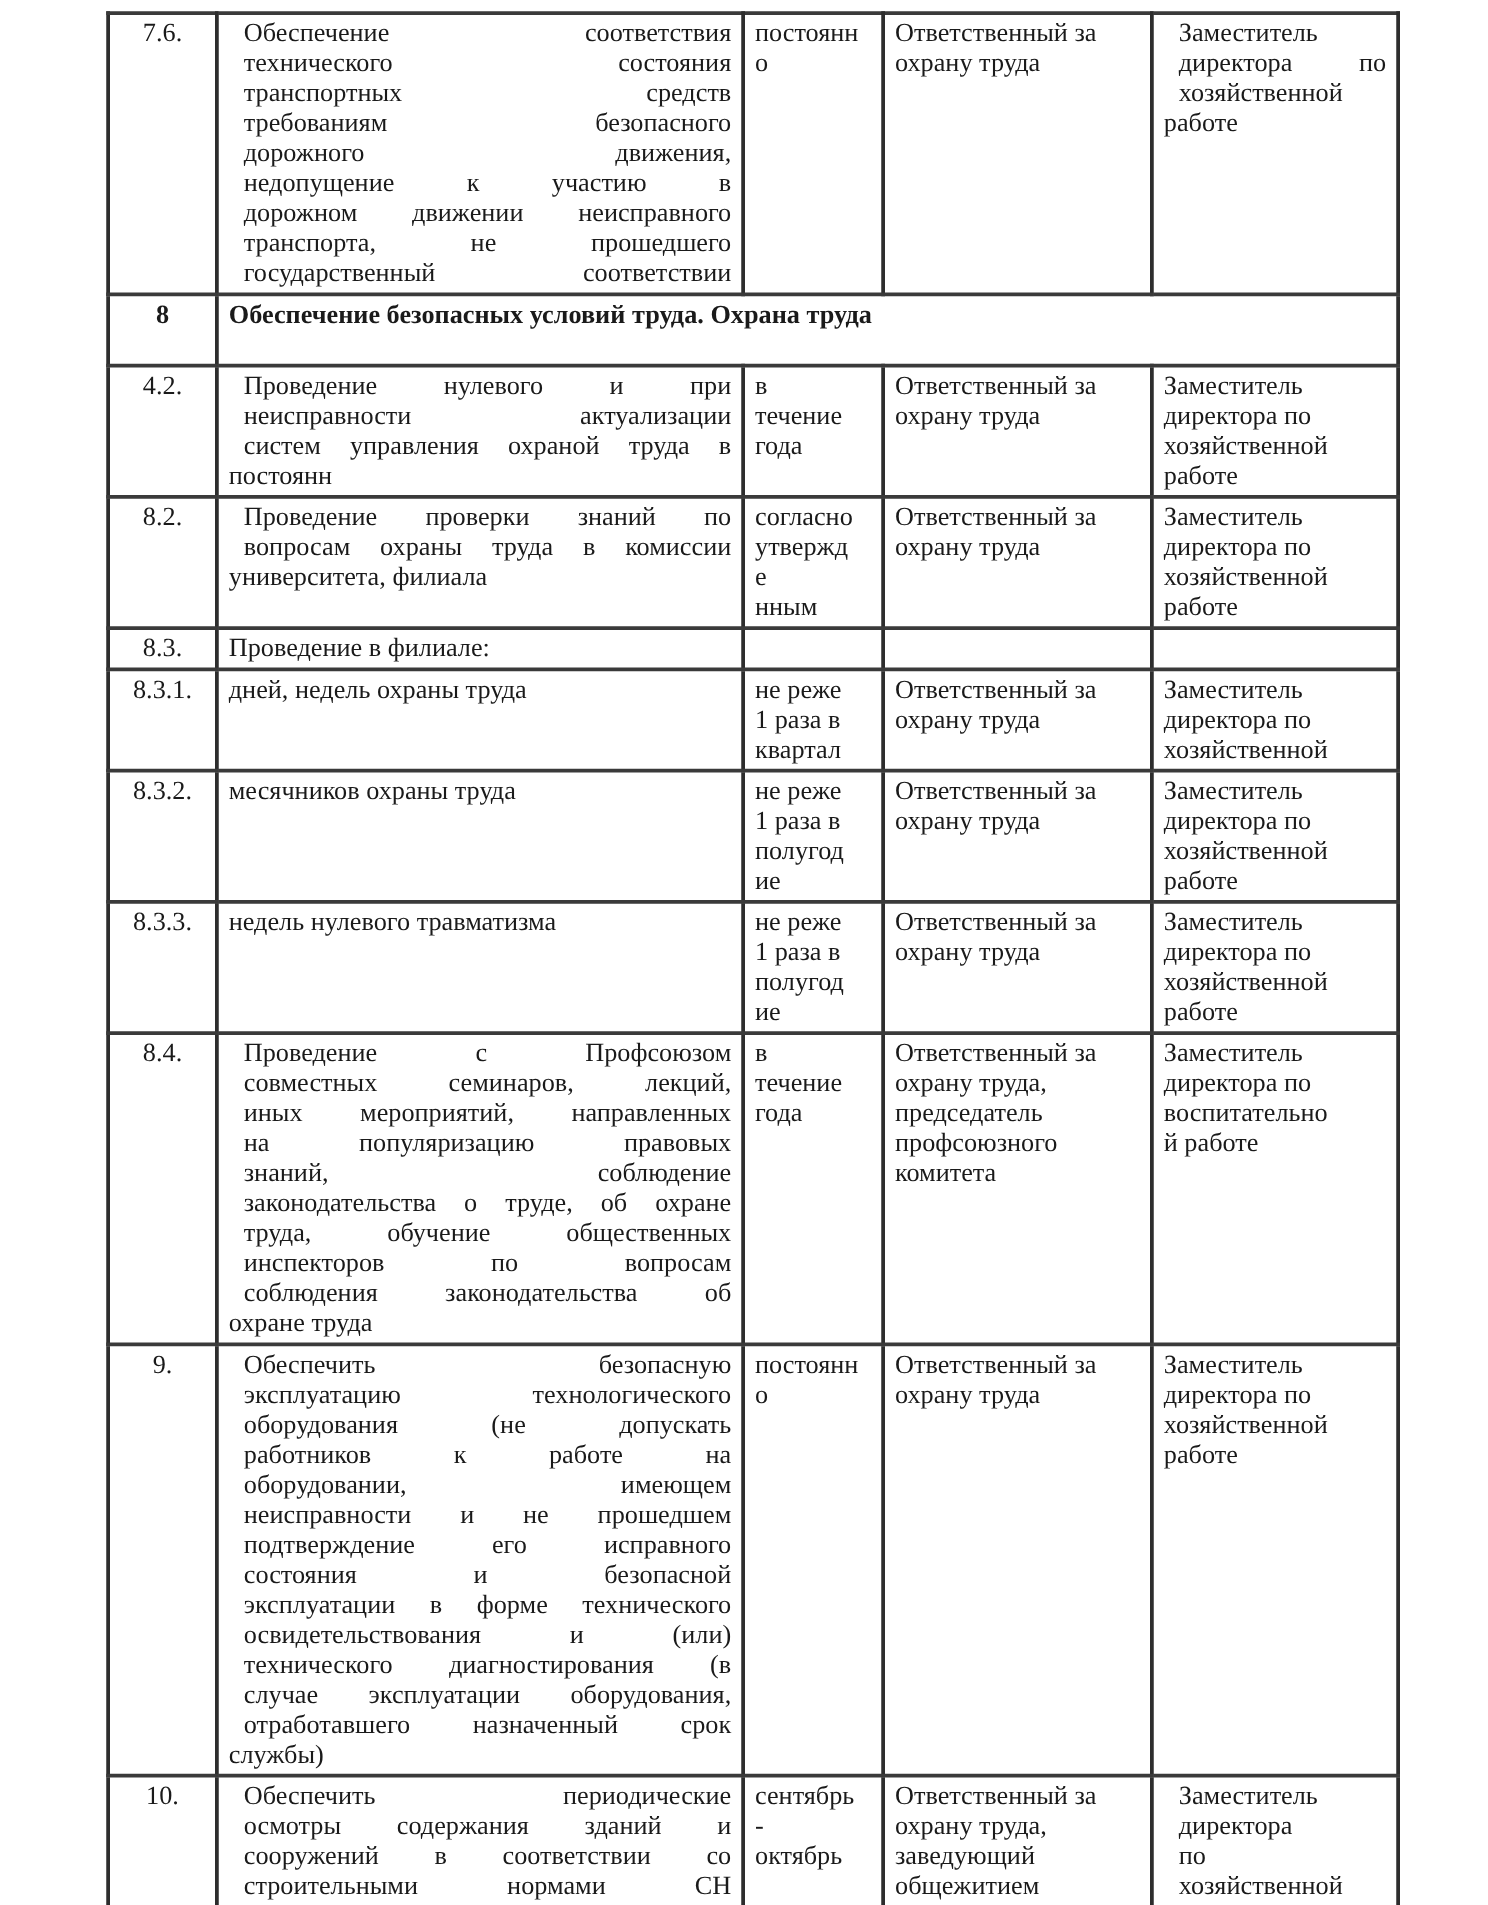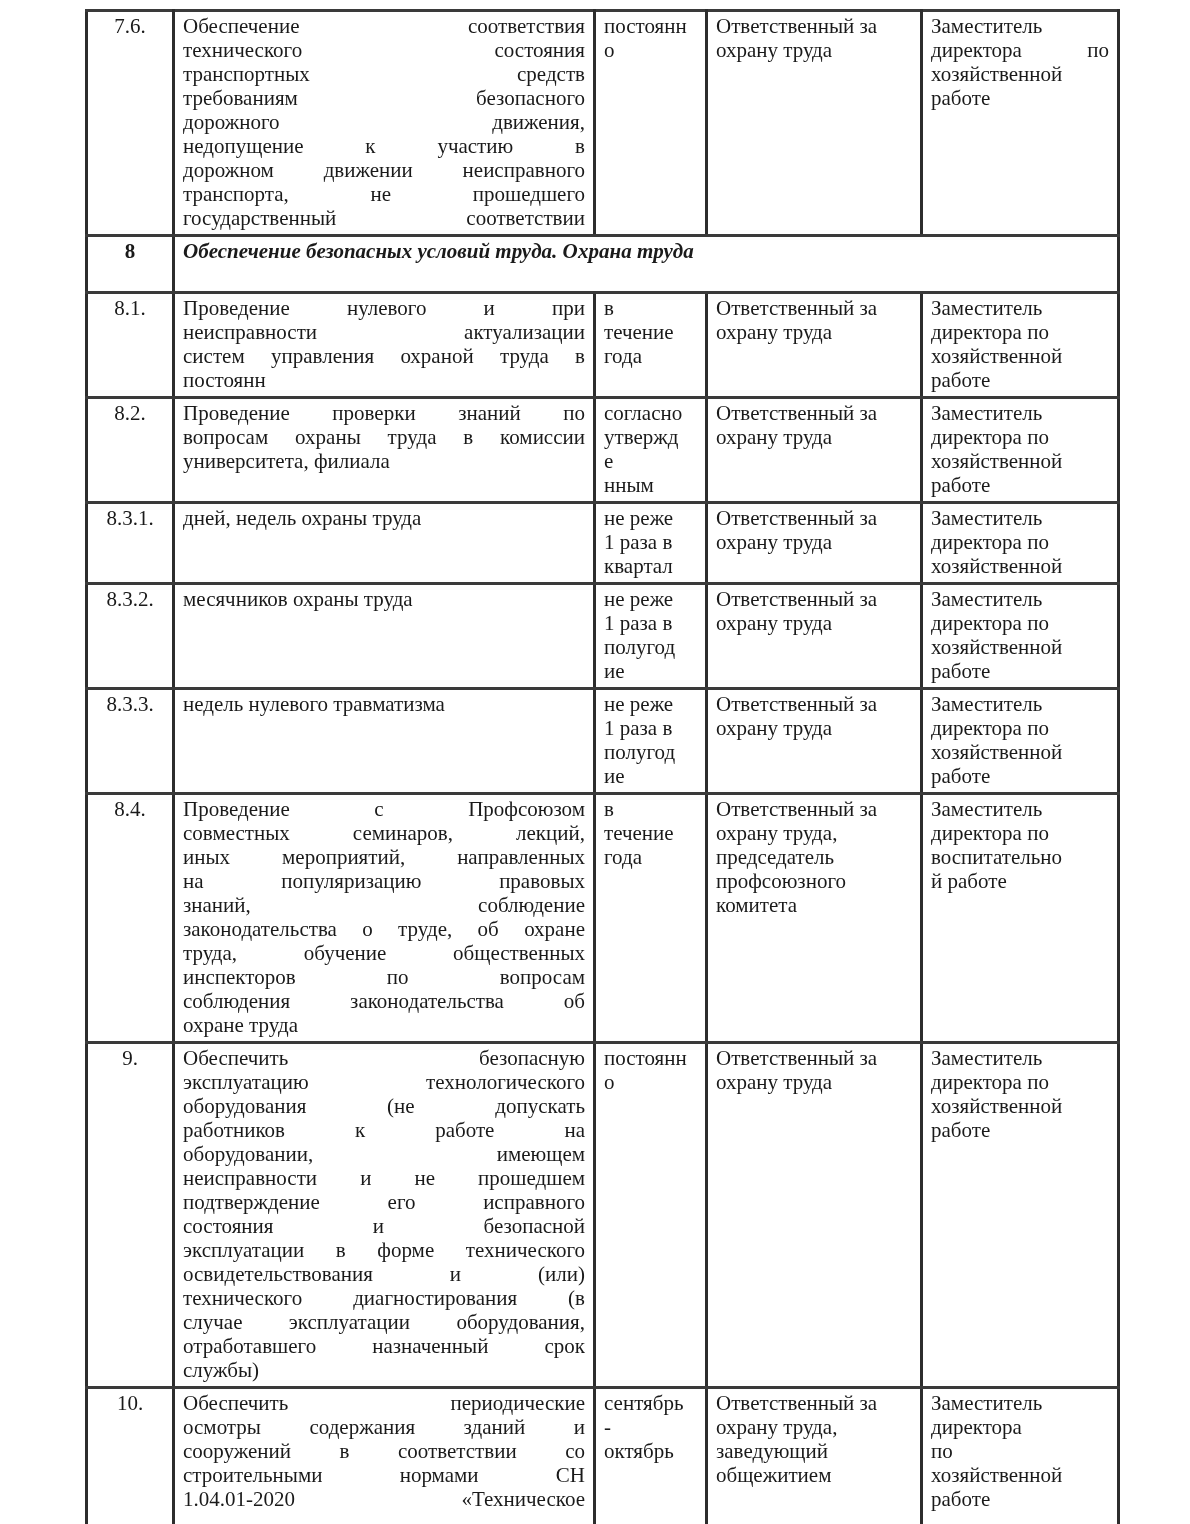--- a/index.html
+++ b/index.html
@@ -51,26 +51,26 @@
   td.num {
     text-align: center;
     padding-left: 2px;
     padding-right: 2px;
   }
   td.num.b { font-weight: bold; }
   td.act { padding-left: 12px; padding-right: 12px; }
   td.section {
     font-weight: bold;
     padding-left: 12px;
-    font-style: italic;
   }
   .cell .line { text-align: left; }
   .cell .line.j {
     text-align: justify;
     text-align-last: justify;
+    margin-left: 12px;
   }
 </style>
 </head>
 <body>
 
 <div class="page">
   <table class="doc">
     <colgroup>
       <col class="c-num">
       <col class="c-act">
@@ -115,21 +115,21 @@
             </div>
           </td>
         </tr>
         <tr>
           <td class="num b">8</td>
           <td class="section" colspan="4">
             <div style="min-height: 48px;">Обеспечение безопасных условий труда. Охрана труда</div>
           </td>
         </tr>
         <tr>
-          <td class="num">8.1.</td>
+          <td class="num">4.2.</td>
           <td class="act">
             <div class="cell">
               <div class="line j">Проведение нулевого и при</div>
               <div class="line j">неисправности актуализации</div>
               <div class="line j">систем управления охраной труда в</div>
               <div class="line">постоянн</div>
             </div>
           </td>
           <td>
             <div class="cell">
@@ -176,20 +176,37 @@
               <div class="line">охрану труда</div>
             </div>
           </td>
           <td>
             <div class="cell">
               <div class="line">Заместитель</div>
               <div class="line">директора по</div>
               <div class="line">хозяйственной</div>
               <div class="line">работе</div>
             </div>
+          </td>
+        </tr>
+        <tr>
+          <td class="num">8.3.</td>
+          <td class="act">
+            <div class="cell">
+              <div class="line">Проведение в филиале:</div>
+            </div>
+          </td>
+          <td>
+            <div class="cell"></div>
+          </td>
+          <td>
+            <div class="cell"></div>
+          </td>
+          <td>
+            <div class="cell"></div>
           </td>
         </tr>
         <tr>
           <td class="num">8.3.1.</td>
           <td class="act">
             <div class="cell">
               <div class="line">дней, недель охраны труда</div>
             </div>
           </td>
           <td>

